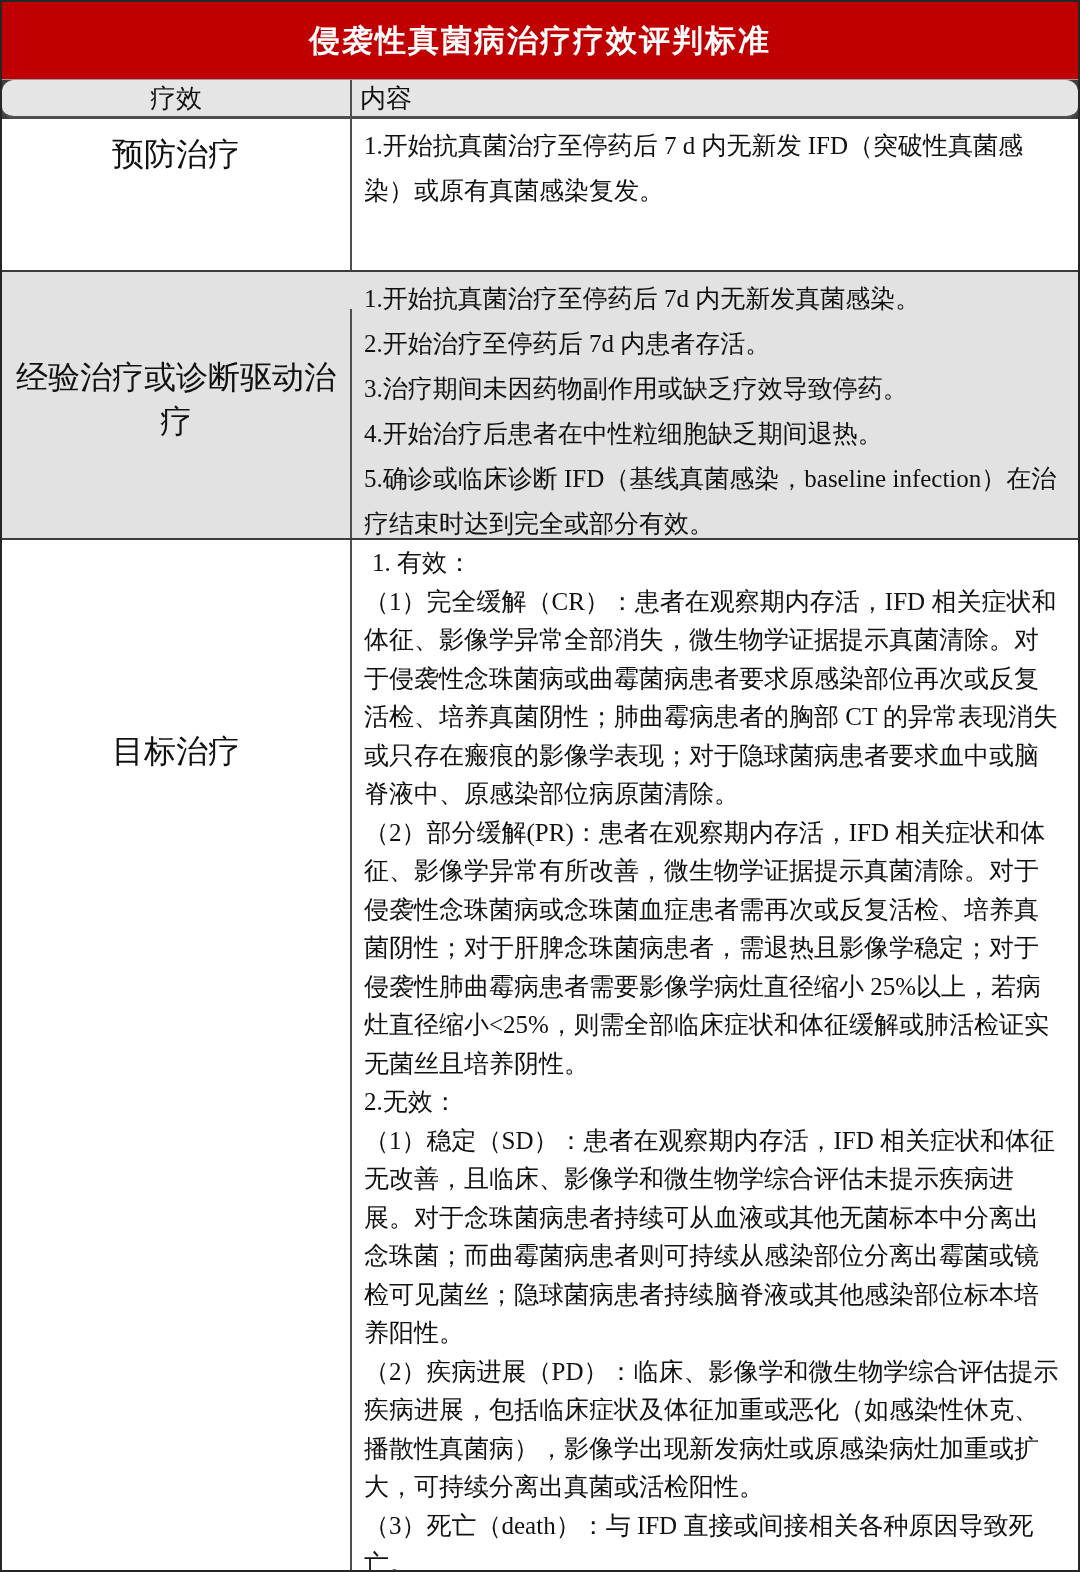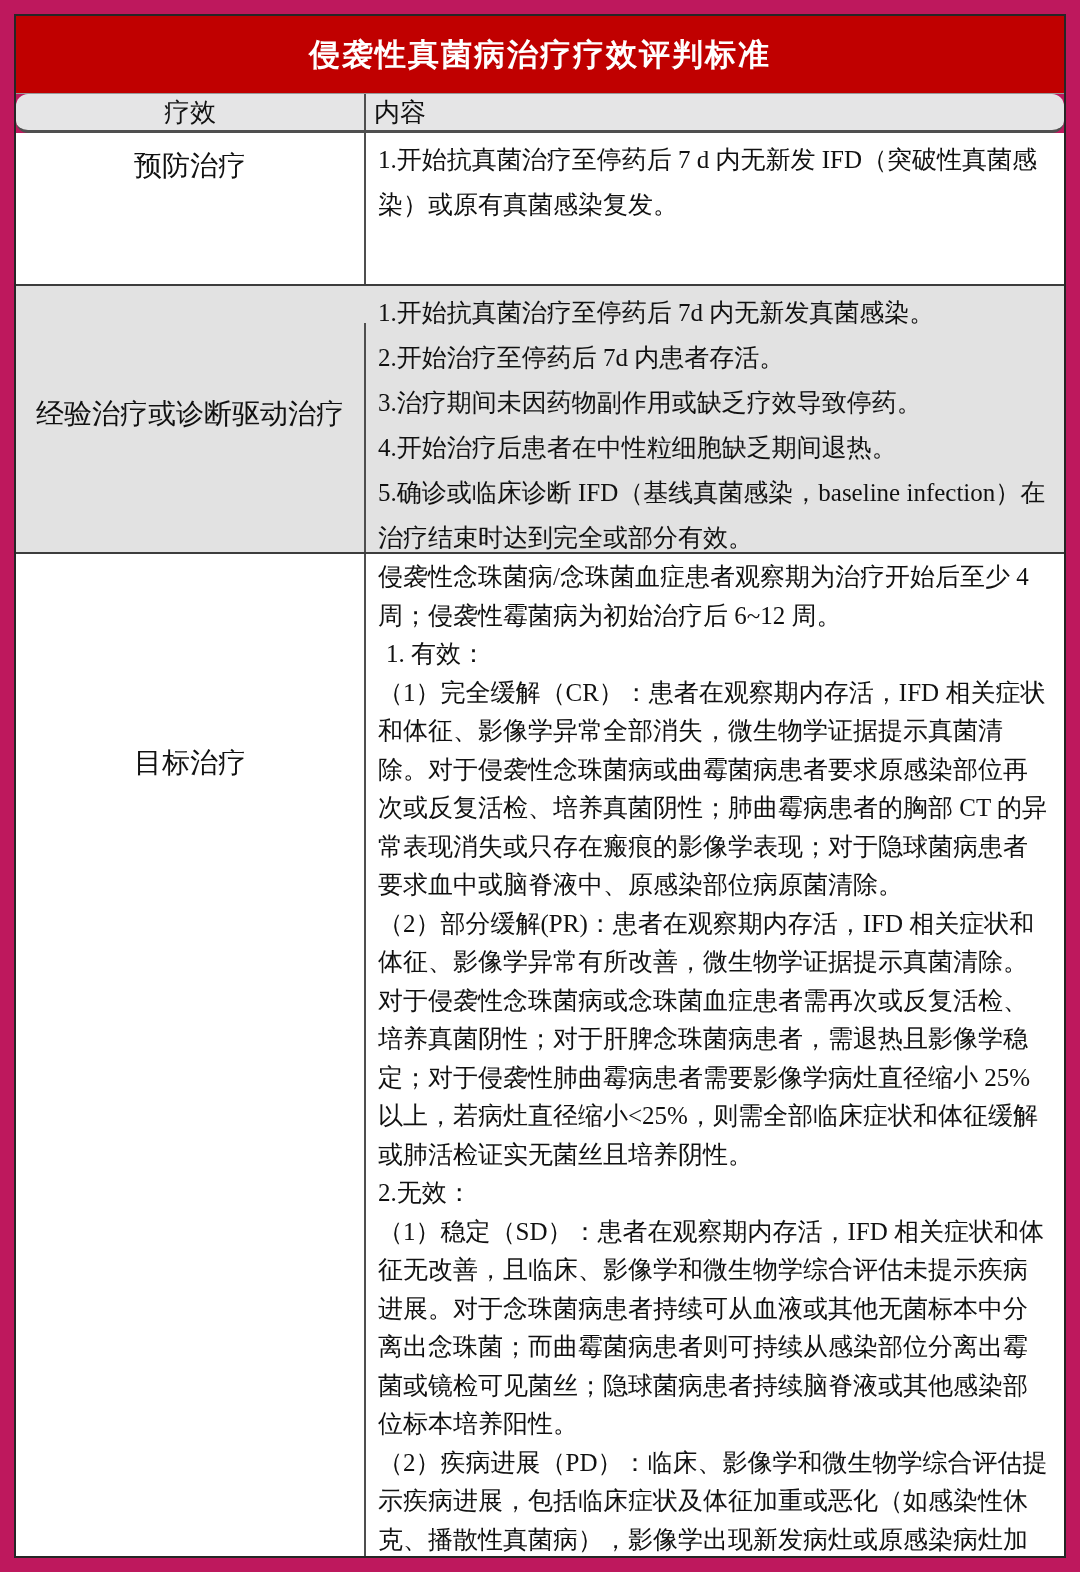--- a/index.html
+++ b/index.html
@@ -6,22 +6,22 @@
     margin: 0;
     padding: 0;
     background: #ffffff;
     font-family: "Liberation Serif", "DejaVu Serif", serif;
     color: #111;
   }
   .page {
     width: 1080px;
     height: 1572px;
     box-sizing: border-box;
-    padding: 14px;
-    background: #be185d;
+    padding: 0;
+    background: #404040;
   }
   .table {
     width: 100%;
     height: 100%;
     box-sizing: border-box;
     border: 2px solid #262626;
     display: flex;
     flex-direction: column;
     overflow: hidden;
   }
@@ -70,21 +70,21 @@
     background: #ffffff;
   }
   .row.shaded { background: var(--shaded-row, #e2e2e2); }
   .row-1 { flex: 0 0 153px; }
   .row-2 { flex: 0 0 268px; }
   .row-3 { flex: 1 1 auto; border-bottom: none; }
   .cell-label {
     flex: 0 0 350px;
     border-right: 2px solid #4f4f4f;
     box-sizing: border-box;
-    font-size: 28px;
+    font-size: 32px;
     text-align: center;
   }
   .row-1 .cell-label { padding-top: 14px; }
   .row-2 .cell-label {
     display: flex;
     align-items: center;
     justify-content: center;
     padding-bottom: 48px;
     box-sizing: border-box;
     margin-top: 37px;
@@ -137,21 +137,20 @@
         <p>2.开始治疗至停药后 7d 内患者存活。</p>
         <p>3.治疗期间未因药物副作用或缺乏疗效导致停药。</p>
         <p>4.开始治疗后患者在中性粒细胞缺乏期间退热。</p>
         <p>5.确诊或临床诊断 IFD（基线真菌感染，baseline infection）在治疗结束时达到完全或部分有效。</p>
       </div>
     </div>
 
     <div class="row row-3">
       <div class="cell-label">目标治疗</div>
       <div class="cell-content lh-tight">
-        <p>侵袭性念珠菌病/念珠菌血症患者观察期为治疗开始后至少 4 周；侵袭性霉菌病为初始治疗后 6~12 周。</p>
         <p class="indent-sm">1. 有效：</p>
         <p>（1）完全缓解（CR）：患者在观察期内存活，IFD 相关症状和体征、影像学异常全部消失，微生物学证据提示真菌清除。对于侵袭性念珠菌病或曲霉菌病患者要求原感染部位再次或反复活检、培养真菌阴性；肺曲霉病患者的胸部 CT 的异常表现消失或只存在瘢痕的影像学表现；对于隐球菌病患者要求血中或脑脊液中、原感染部位病原菌清除。</p>
         <p>（2）部分缓解(PR)：患者在观察期内存活，IFD 相关症状和体征、影像学异常有所改善，微生物学证据提示真菌清除。对于侵袭性念珠菌病或念珠菌血症患者需再次或反复活检、培养真菌阴性；对于肝脾念珠菌病患者，需退热且影像学稳定；对于侵袭性肺曲霉病患者需要影像学病灶直径缩小 25%以上，若病灶直径缩小&lt;25%，则需全部临床症状和体征缓解或肺活检证实无菌丝且培养阴性。</p>
         <p>2.无效：</p>
         <p>（1）稳定（SD）：患者在观察期内存活，IFD 相关症状和体征无改善，且临床、影像学和微生物学综合评估未提示疾病进展。对于念珠菌病患者持续可从血液或其他无菌标本中分离出念珠菌；而曲霉菌病患者则可持续从感染部位分离出霉菌或镜检可见菌丝；隐球菌病患者持续脑脊液或其他感染部位标本培养阳性。</p>
         <p>（2）疾病进展（PD）：临床、影像学和微生物学综合评估提示疾病进展，包括临床症状及体征加重或恶化（如感染性休克、播散性真菌病），影像学出现新发病灶或原感染病灶加重或扩大，可持续分离出真菌或活检阳性。</p>
         <p>（3）死亡（death）：与 IFD 直接或间接相关各种原因导致死亡。</p>
       </div>
     </div>
 

